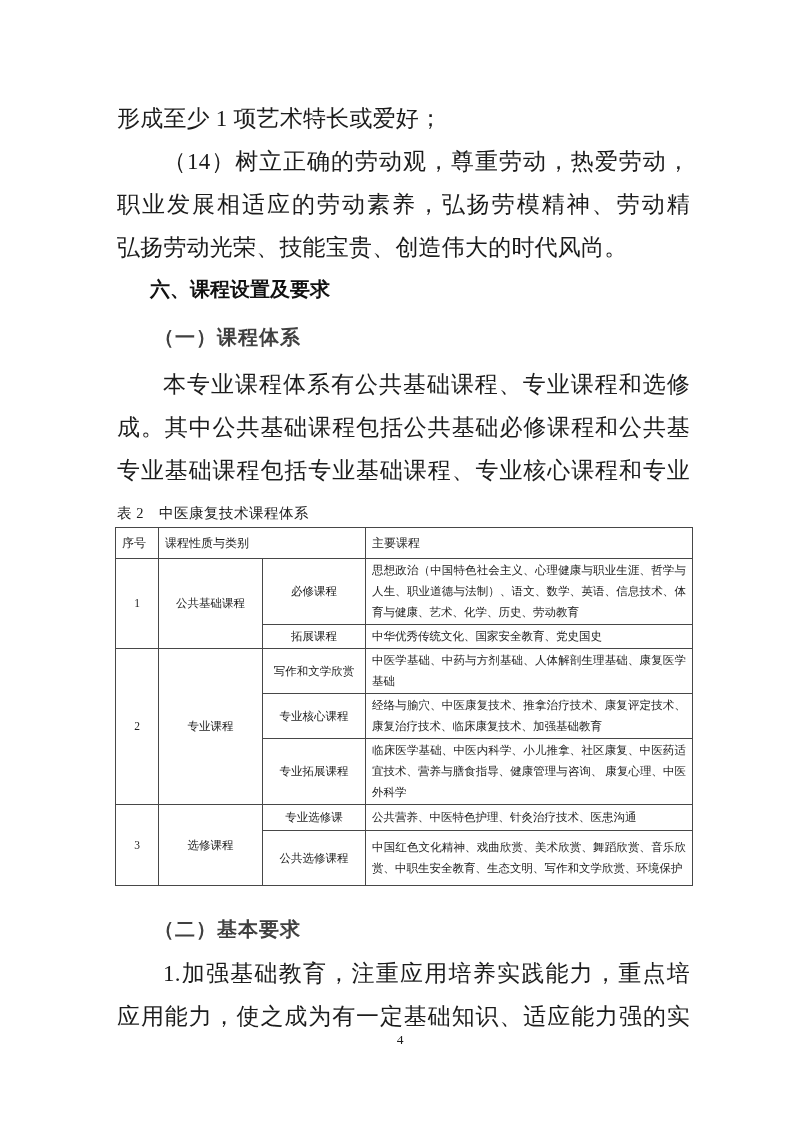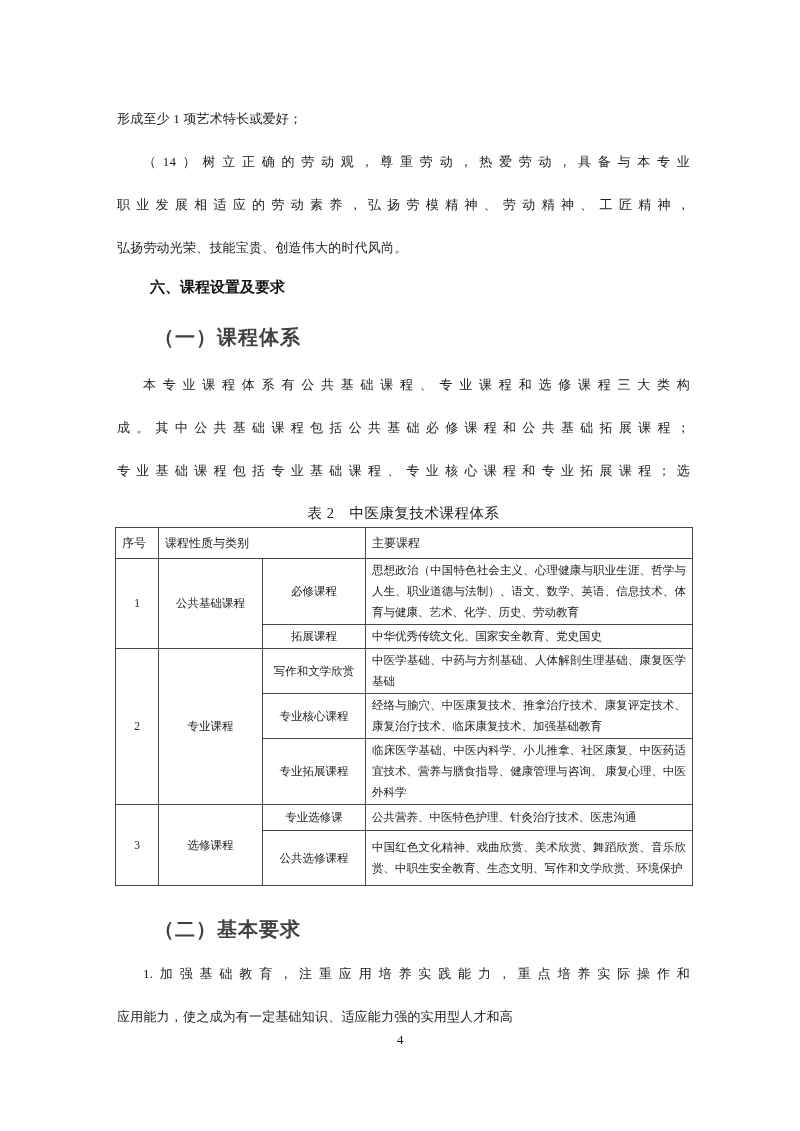--- a/index.html
+++ b/index.html
@@ -12,59 +12,59 @@
     color: #1c1c1c;
     overflow: hidden;
   }
   .doc {
     position: absolute;
     left: 117px;
     top: 97px;
     width: 573px;
   }
   .pline {
-    font-size: 13px;
+    font-size: 23px;
     line-height: 43px;
     text-align: justify;
     text-align-last: justify;
     text-justify: inter-ideograph;
     letter-spacing: 0.2px;
     white-space: normal;
     overflow: hidden;
     height: 43px;
   }
   .pline.last {
     text-align-last: left;
   }
   .indent { text-indent: 2em; }
   .h-section {
-    font-family: Liberation Mono, monospace;
+    font-family: Liberation Sans, sans-serif;
     font-weight: bold;
-    font-size: 15px;
+    font-size: 20px;
     line-height: 30px;
     padding-left: 33px;
     margin-top: 5px;
     color: #111;
   }
   .h-sub {
     font-size: 20px;
     font-weight: 600;
     line-height: 30px;
     padding-left: 37px;
     margin-top: 18px;
     letter-spacing: 1px;
     color: #404040;
   }
   .para { margin: 0; }
   .para.gap-top { margin-top: 11px; }
   .tbl-caption {
     margin-top: 9px;
     font-size: 14.5px;
     line-height: 24px;
-    text-align: center;
+    text-align: left;
     letter-spacing: 0.5px;
   }
   table.course-table {
     margin-top: 2px;
     border-collapse: collapse;
     table-layout: fixed;
     width: 577px;
     margin-left: -2px;
   }
   table.course-table td {

